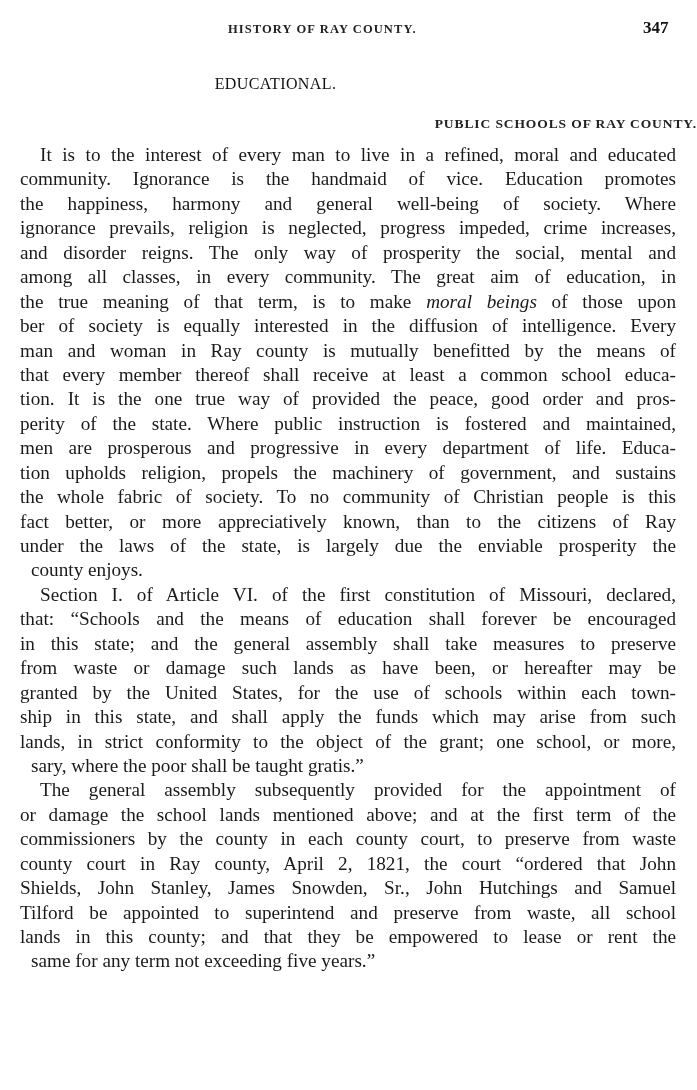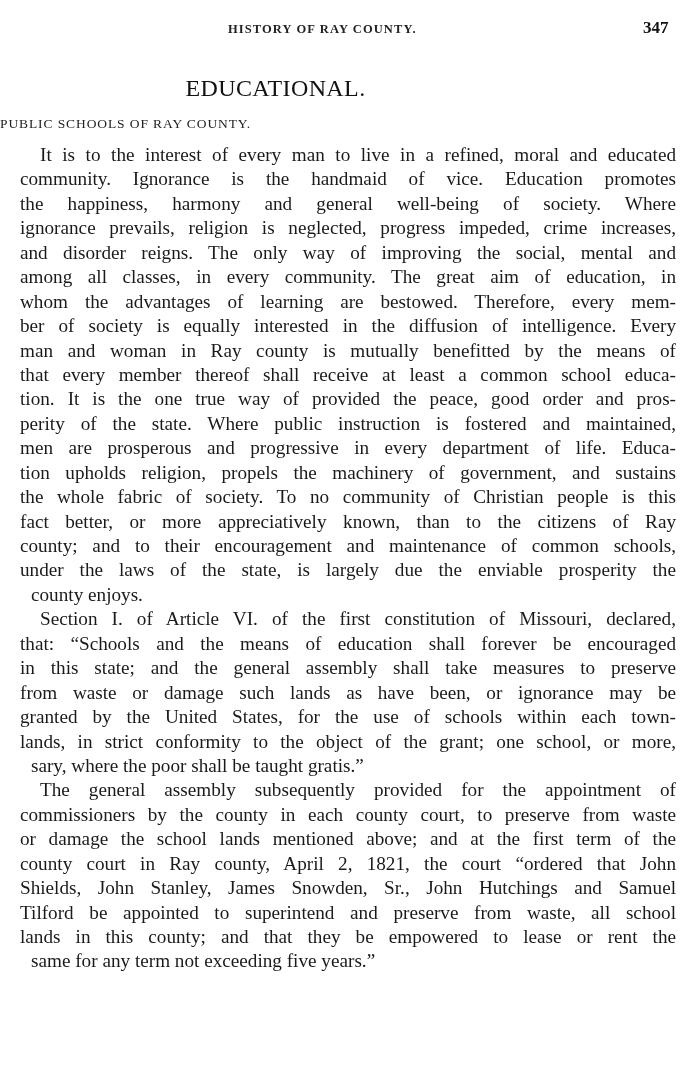--- a/index.html
+++ b/index.html
@@ -38,33 +38,33 @@
     font-size: 17px;
     font-weight: bold;
     color: #111;
   }
   .chapter-title {
     position: absolute;
     top: 75px;
     left: 0;
     width: 551px;
     text-align: center;
-    font-size: 24px;
+    font-size: 16px;
     letter-spacing: 0.4px;
     color: #111;
   }
   .section-title {
     position: absolute;
     top: 116px;
     left: 0;
     width: 697px;
-    text-align: left;
+    text-align: right;
     font-size: 13.5px;
     letter-spacing: 0.9px;
-    font-weight: normal;
+    font-weight: bold;
     color: #222;
   }
   .body-text {
     position: absolute;
     top: 143px;
     left: 20px;
     width: 656px;
   }
   .line {
     display: block;
@@ -116,27 +116,27 @@
     <div class="line">
         <span class="jt">community.  Ignorance is the handmaid of vice.  Education promotes</span>
       </div>
     <div class="line">
         <span class="jt">the happiness, harmony and general well-being of society.  Where</span>
       </div>
     <div class="line">
         <span class="jt">ignorance prevails, religion is neglected, progress impeded, crime increases,</span>
       </div>
     <div class="line">
-        <span class="jt">and disorder reigns.  The only way of improving the social, mental and</span>
+        <span class="jt">and disorder reigns.  The only way of prosperity the social, mental and</span>
       </div>
     <div class="line">
         <span class="jt">among all classes, in every community.  The great aim of education, in</span>
       </div>
     <div class="line">
-        <span class="jt">whom the advantages of learning are bestowed.  Therefore, every mem-</span>
+        <span class="jt"><span>the true meaning of that term, is to make </span><em>moral beings</em><span> of those upon</span></span>
       </div>
     <div class="line">
         <span class="jt">ber of society is equally interested in the diffusion of intelligence.  Every</span>
       </div>
     <div class="line">
         <span class="jt">man and woman in Ray county is mutually benefitted by the means of</span>
       </div>
     <div class="line">
         <span class="jt">that every member thereof shall receive at least a common school educa-</span>
       </div>
@@ -150,65 +150,65 @@
         <span class="jt">men are prosperous and progressive in every department of life.  Educa-</span>
       </div>
     <div class="line">
         <span class="jt">tion upholds religion, propels the machinery of government, and sustains</span>
       </div>
     <div class="line">
         <span class="jt">the whole fabric of society.  To no community of Christian people is this</span>
       </div>
     <div class="line">
         <span class="jt">fact better, or more appreciatively known, than to the citizens of Ray</span>
-      </div>
-    <div class="line">
-        <span class="jt">county; and to their encouragement and maintenance of common schools,</span>
       </div>
     <div class="line">
         <span class="jt">under the laws of the state, is largely due the enviable prosperity the</span>
       </div>
     <div class="line last">
         <span class="jt">county enjoys.</span>
       </div>
   </div>
 
   <div>
     <div class="line indent">
         <span class="jt">Section I. of Article VI. of the first constitution of Missouri, declared,</span>
       </div>
     <div class="line">
         <span class="jt">that:  “Schools and the means of education shall forever be encouraged</span>
       </div>
     <div class="line">
         <span class="jt">in this state; and the general assembly shall take measures to preserve</span>
       </div>
     <div class="line">
-        <span class="jt">from waste or damage such lands as have been, or ignorance may be</span>
+        <span class="jt">from waste or damage such lands as have been, or hereafter may be</span>
       </div>
     <div class="line">
         <span class="jt">granted by the United States, for the use of schools within each town-</span>
+      </div>
+    <div class="line">
+        <span class="jt">ship in this state, and shall apply the funds which may arise from such</span>
       </div>
     <div class="line">
         <span class="jt">lands, in strict conformity to the object of the grant;  one school, or more,</span>
       </div>
     <div class="line last">
         <span class="jt">sary, where the poor shall be taught gratis.”</span>
       </div>
   </div>
 
   <div>
     <div class="line indent">
         <span class="jt">The general assembly subsequently provided for the appointment of</span>
       </div>
     <div class="line">
+        <span class="jt">or damage the school lands mentioned above; and at the first term of the</span>
+      </div>
+    <div class="line">
         <span class="jt">commissioners by the county in each county court, to preserve from waste</span>
-      </div>
-    <div class="line">
-        <span class="jt">or damage the school lands mentioned above; and at the first term of the</span>
       </div>
     <div class="line">
         <span class="jt">county court in Ray county, April 2, 1821, the court “ordered that John</span>
       </div>
     <div class="line">
         <span class="jt">Shields, John Stanley, James Snowden, Sr., John Hutchings and Samuel</span>
       </div>
     <div class="line">
         <span class="jt">Tilford be appointed to superintend and preserve from waste, all school</span>
       </div>

